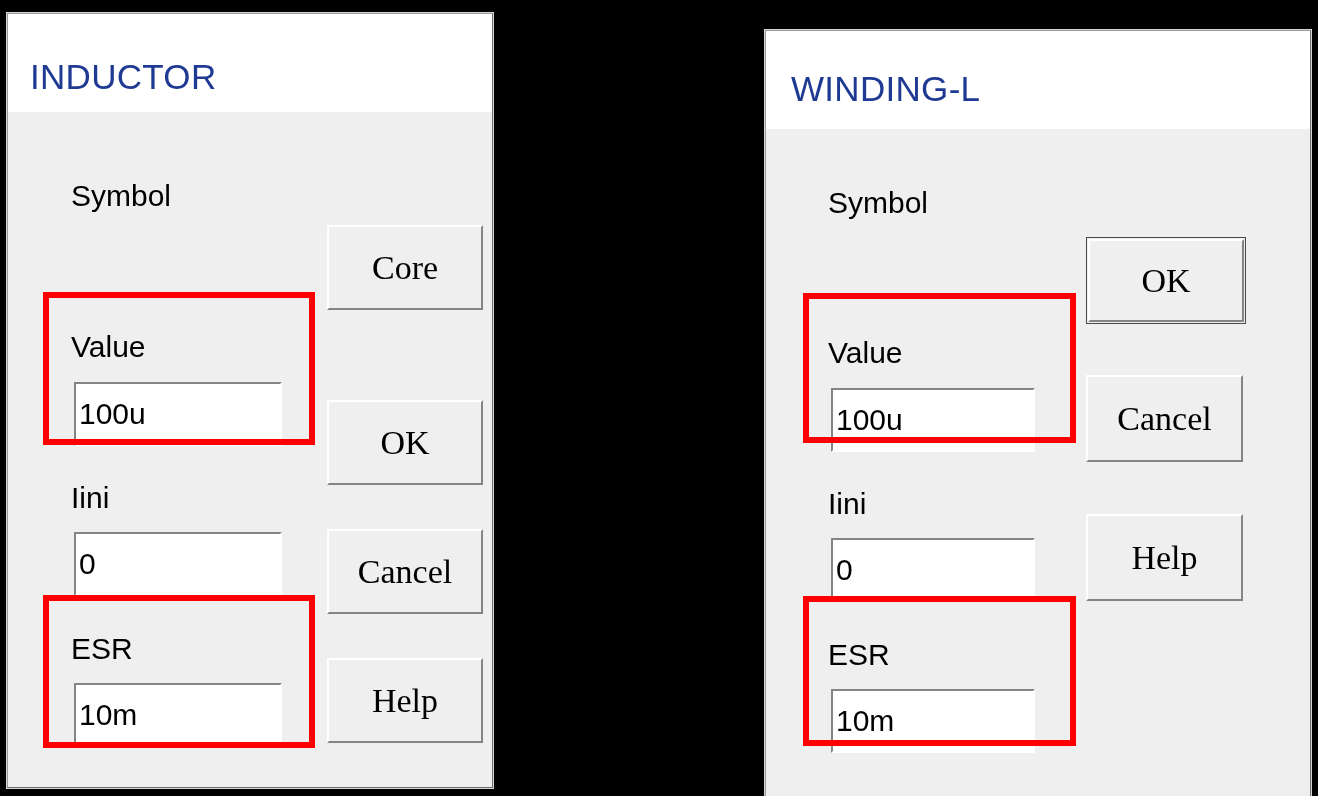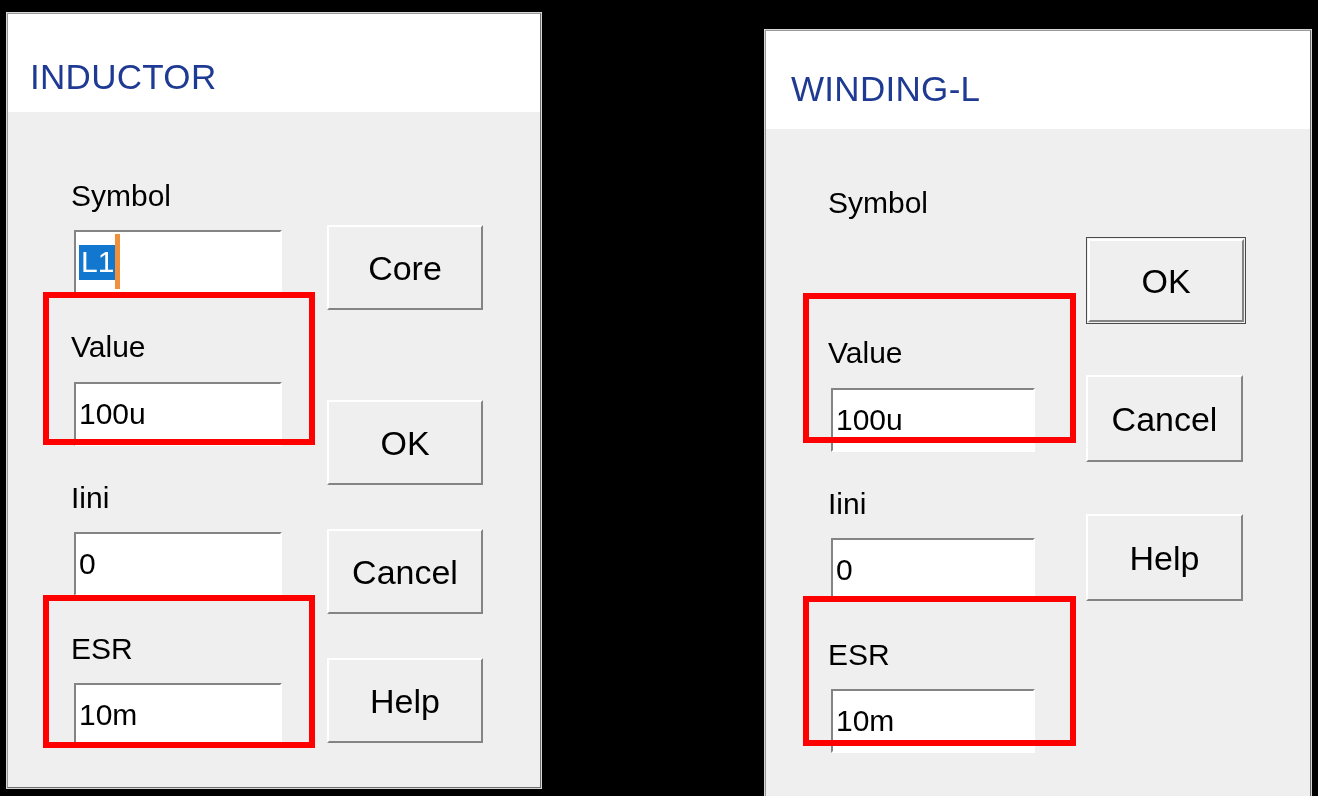--- a/index.html
+++ b/index.html
@@ -102,21 +102,21 @@
     position: absolute;
     box-sizing: border-box;
     background: #efefef;
     border-top: 2px solid #ffffff;
     border-left: 2px solid #ffffff;
     border-right: 2px solid #848484;
     border-bottom: 2px solid #848484;
     display: flex;
     align-items: center;
     justify-content: center;
-    font-family: Liberation Sans, sans-serif;
+    font-family: Liberation Serif, serif;
     color: #000000;
     user-select: none;
   }
   .button.default-btn {
     border: 1px solid #4a4a4a;
     padding: 1px;
   }
   .button.default-btn .btn-face {
     width: 100%;
     height: 100%;
@@ -140,34 +140,28 @@
     position: absolute;
     border: 6px solid #fe0000;
     box-sizing: border-box;
     pointer-events: none;
     background: transparent;
   }
 </style>
 </head>
 <body>
 
-<div class="dialog" style="left:7px; top:13px; width:534px; height:775px;">
+<div class="dialog" style="left:7px; top:13px; width:486px; height:775px;">
   <div class="dialog-inner">
 
     <div class="titlebar" style="height:98px;">
       <div class="title-text" style="left:22px; top:43px; font-size:35px;">INDUCTOR</div>
     </div>
 
     <div class="field-label" style="left:63px; top:167px; font-size:30px;">Symbol</div>
-    <div class="textbox" style="left:66px; top:216px; width:208px; height:64px;">
-      <div class="textbox-inner">
-        <span class="tb-text selected" style="font-size:30px;">L1</span>
-          <span class="caret"></span>
-      </div>
-    </div>
 
     <div class="field-label" style="left:63px; top:318px; font-size:30px;">Value</div>
     <div class="textbox" style="left:66px; top:368px; width:208px; height:64px;">
       <div class="textbox-inner">
         <span class="tb-text" style="font-size:30px;">100u</span>
       </div>
     </div>
 
     <div class="field-label" style="left:63px; top:469px; font-size:30px;">Iini</div>
     <div class="textbox" style="left:66px; top:518px; width:208px; height:64px;">

